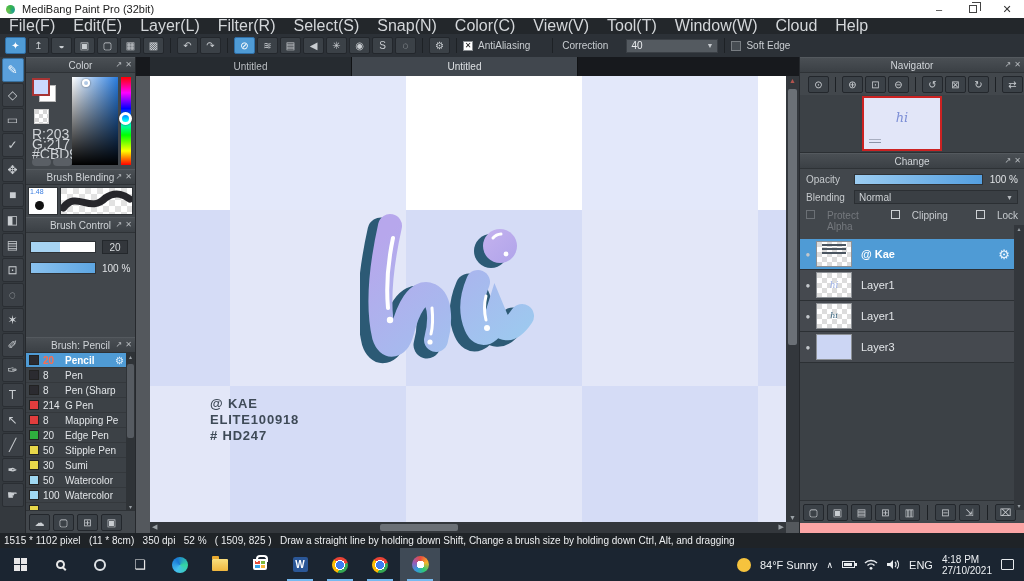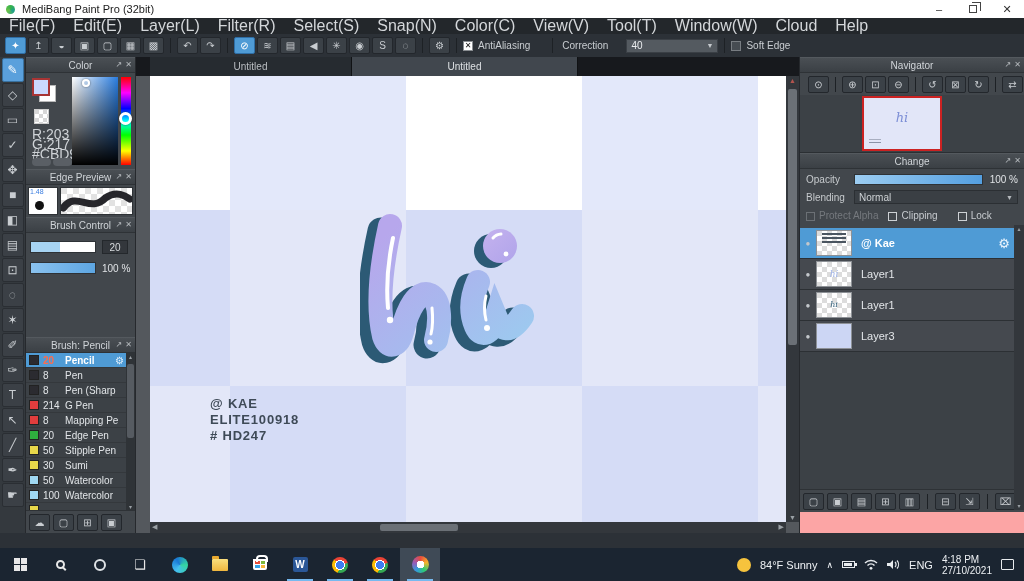--- a/index.html
+++ b/index.html
@@ -116,21 +116,21 @@
   .nav-thumb { position:absolute; left:62px; top:1px; width:80px; height:55px; background:#e2e6f8; border:2px solid #cc2222; }
   .nav-word { position:absolute; left:0; right:0; top:12px; text-align:center; font-family:"DejaVu Serif",serif; font-style:italic; font-size:13px; color:#7d8fd6; }
   .nav-sig { position:absolute; left:5px; bottom:6px; width:12px; height:4px; border-bottom:1px solid #8a93a8; border-top:1px solid #a8aec0; }
 
   .layer-controls { background:#42474c; padding:5px 6px 4px; }
   .lc-row { display:flex; align-items:center; margin-bottom:5px; }
   .lc-label { width:48px; font-size:10px; color:#c6cacd; }
   .op-slider { flex:1; height:11px; background:linear-gradient(90deg,#9ccdf2,#549fe0); border:1px solid #2e3236; }
   .op-val { font-size:10px; color:#dfe2e5; margin-left:5px; width:30px; text-align:right; }
   .blend-dd { flex:1; height:14px; background:#3a3f44; border:1px solid #2b2f33; color:#ced2d5; font-size:10px; padding:0 4px; display:flex; justify-content:space-between; align-items:center; }
-  .checks { display:flex; align-items:flex-end; gap:4px; font-size:10px; color:#c7cbcf; padding:1px 0 3px; }
+  .checks { display:flex; align-items:flex-start; gap:12px; font-size:10px; color:#c7cbcf; padding:1px 0 3px; }
   .cbox { width:9px; height:9px; border:1px solid #cdd1d4; background:transparent; flex:none; }
   .cbox.dis { border-color:#6b7075; }
   .check-dis { color:#75797e; }
 
   .layer-rows { background:#3c4146; }
   .lrow { height:31px; background:#45494f; border-bottom:1px solid #2c3034; display:flex; align-items:center; position:relative; }
   .lrow.selected { background:#4f9bd5; }
   .vis-dot { width:16px; text-align:center; color:#c3c7cb; font-size:8px; flex:none; }
   .lthumb { width:36px; height:26px; border:1px solid #8d9196; margin-right:9px; flex:none; position:relative; overflow:hidden;
             background:conic-gradient(#fff 0 25%,#dcdcdc 0 50%,#fff 0 75%,#dcdcdc 0); background-size:10px 10px; }
@@ -291,21 +291,21 @@
       </div>
       <span class="cpill" style="left:6px"></span>
       <span class="cpill" style="left:27px"></span>
       <span class="sv-box"></span>
       <span class="sv-marker"></span>
       <span class="hue-bar"></span>
       <span class="hue-marker"></span>
     </div>
 
     <div class="phead">
-      <span class="ptitle">Edge Preview</span>
+      <span class="ptitle">Brush Blending</span>
       <span class="picos">
           <span>↗</span>
           <span>✕</span>
         </span>
     </div>
     <div class="bp-body">
       <div class="bp-size">
         <span class="sz">1.48</span>
         <span class="dot"></span>
       </div>
@@ -572,20 +572,23 @@
       <span class="tbtn">▥</span>
       <span class="tsep"></span>
       <span class="tbtn">⊟</span>
       <span class="tbtn">⇲</span>
       <span class="tsep"></span>
       <span class="tbtn">⌧</span>
     </div>
     <div class="rp-scroll">▴<span class="dn">▾</span></div>
   </div>
 
+  <div class="abs statusbar">
+    <span>1515 * 1102 pixel   (11 * 8cm)   350 dpi   52 %   ( 1509, 825 )   Draw a straight line by holding down Shift, Change a brush size by holding down Ctrl, Alt, and dragging</span>
+  </div>
 
   <div class="abs taskbar">
     <span class="tk">
         <span class="win-logo">
           <i></i>
           <i></i>
           <i></i>
           <i></i>
         </span>
       </span>

